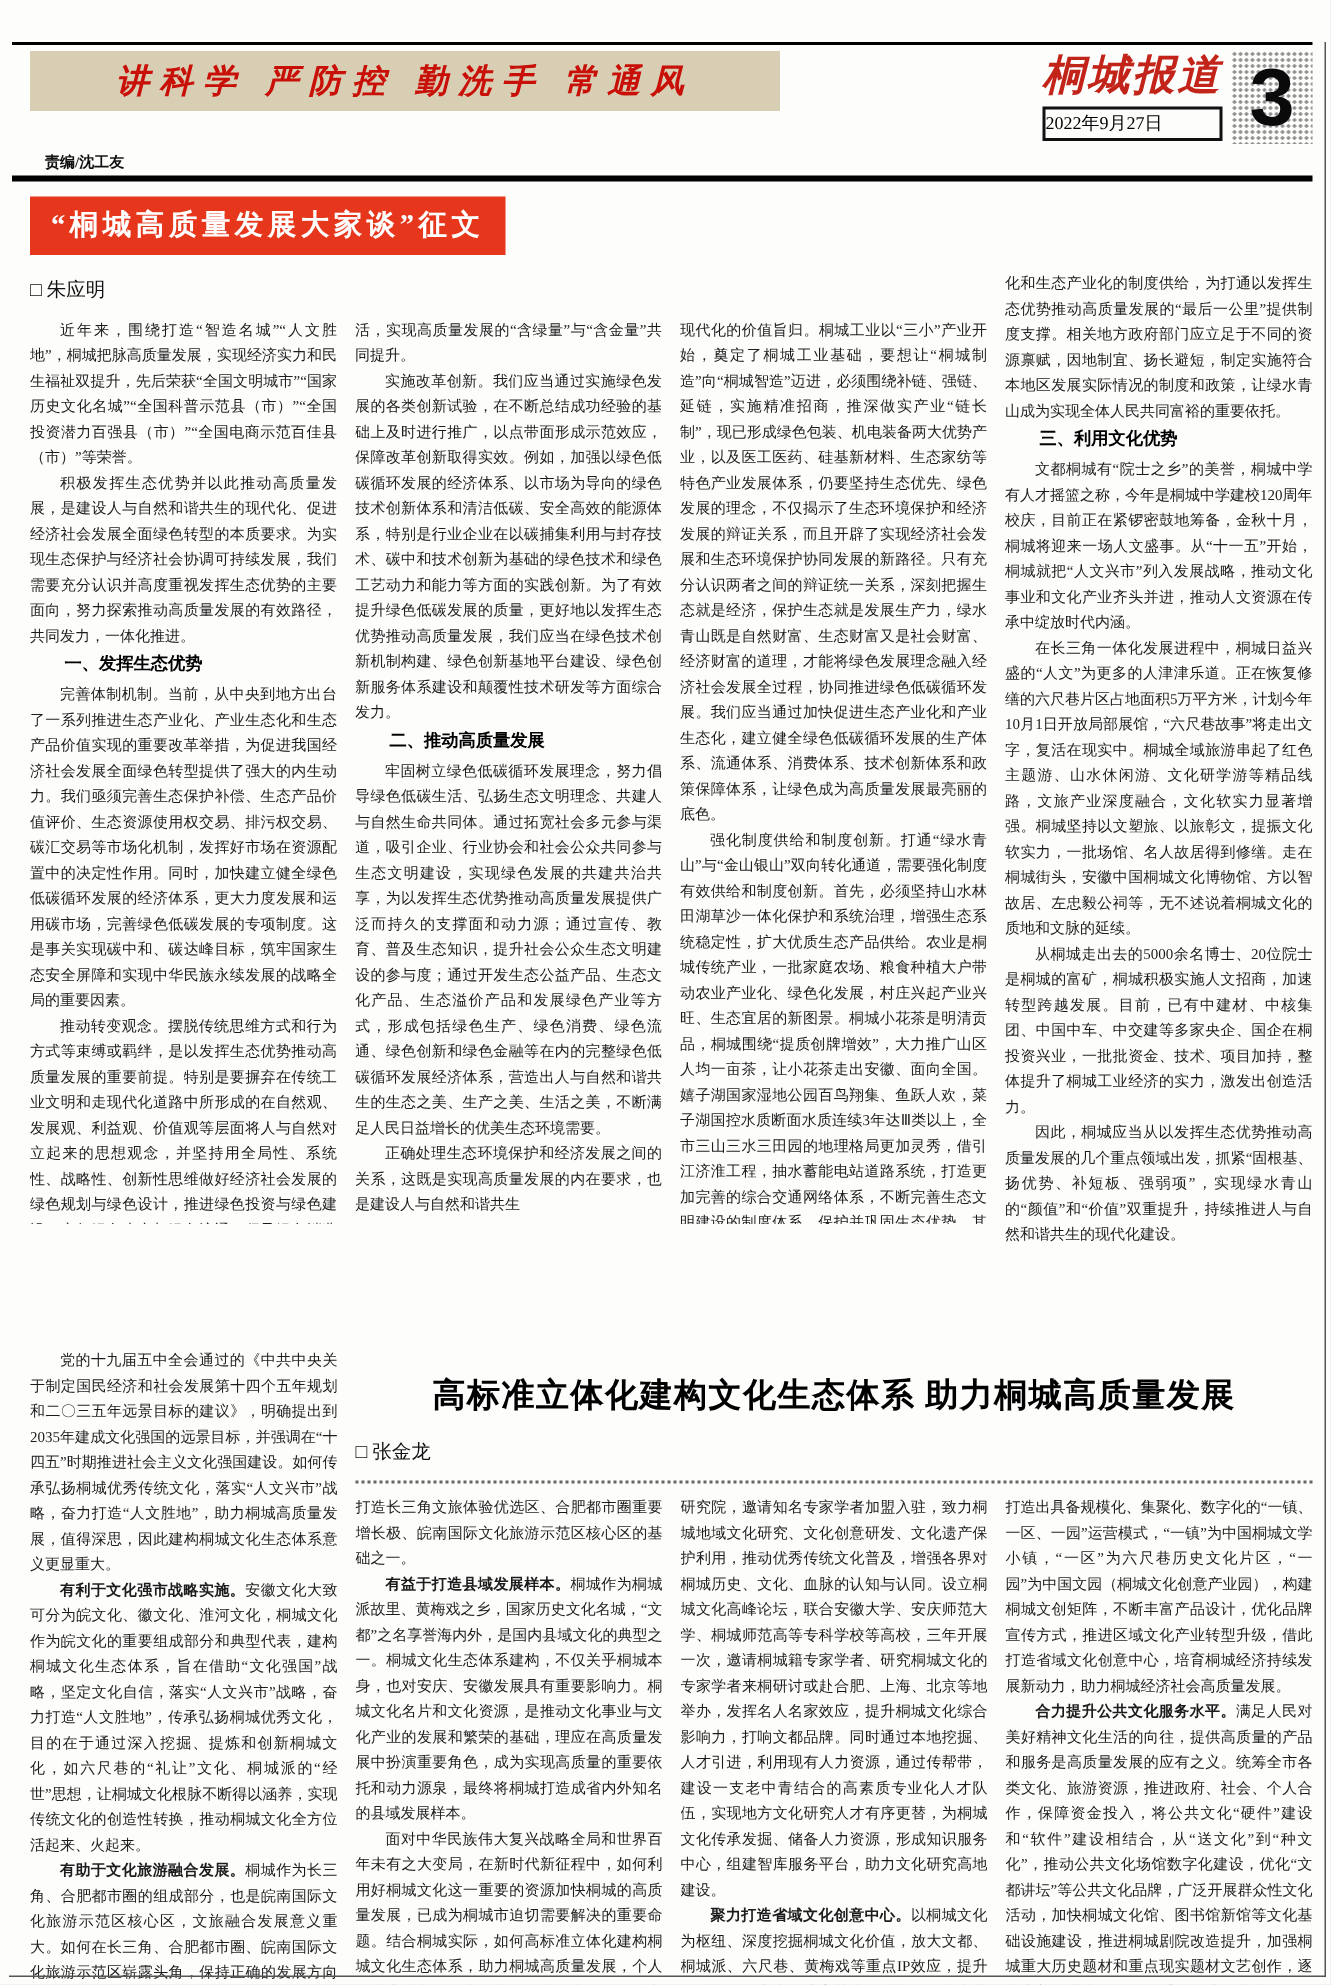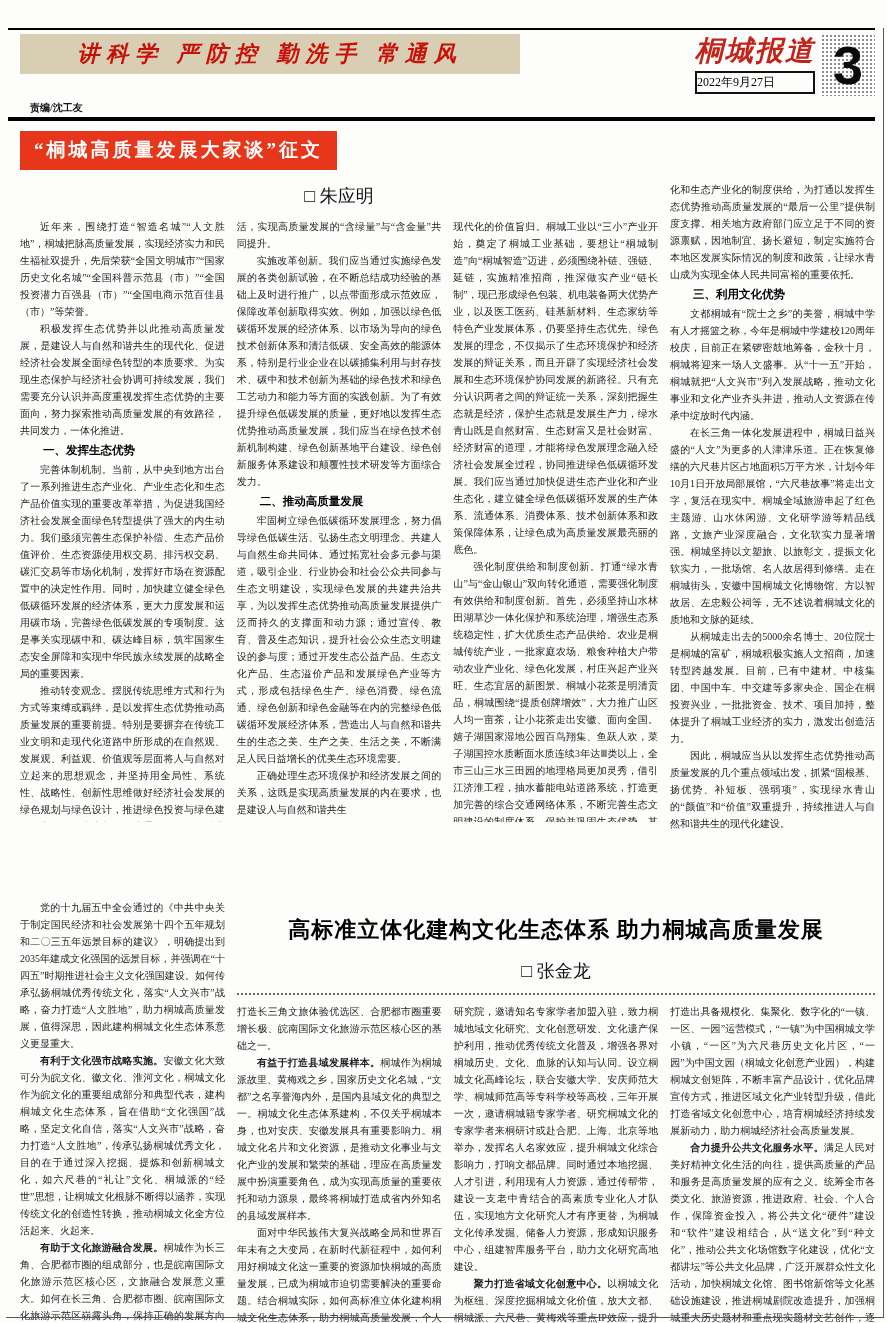--- a/index.html
+++ b/index.html
@@ -26,38 +26,38 @@
             line-height:58px;padding:2px 12px;color:#0a0a0a;}
   .editor{font-size:10px;font-weight:bold;margin:5px 0 2px 10px;color:#111;}
   .thick-rule{height:4px;background:#000;margin-top:2px;margin-left:-12px;}
   
   .a1{display:flex;gap:12px;margin-top:10px;}
   .a1-left{width:638px;}
   .banner{display:inline-block;background:#e6371c;color:#fff;font-size:19px;font-weight:bold;
           padding:6px 14px 7px;letter-spacing:3px;font-family:"Liberation Serif",serif;}
   .a1-title{text-align:center;font-size:38px;font-weight:bold;letter-spacing:13px;
             margin-top:22px;color:#000;white-space:nowrap;}
-  .byline{text-align:center;font-size:18px;margin:14px 0 10px;color:#111;}
+  .byline{font-size:13px;margin:14px 0 10px;color:#111;}
   .cols{display:flex;gap:12px;}
   .col{width:205px;overflow:hidden;text-align:justify;}
   .a1 .cols .col{height:604px;}
   .a1-col4{width:205px;padding-top:50px;height:706px;overflow:hidden;text-align:justify;}
   
   .a2{display:flex;gap:12px;margin-top:12px;}
   .a2-col1{height:452px;}
   .a2-right{width:638px;}
   .a2-title{text-align:center;font-size:22px;font-weight:bold;margin-top:16px;color:#000;
             white-space:nowrap;letter-spacing:1px;}
   .dotted-rule{border-top:2px dotted #666;margin:8px 0 8px;}
   .a2 .cols .col{height:378px;}
   
   .seg{font-size:10px;line-height:17px;}
   .seg.para{text-indent:2em;}
   .seg.cont{text-indent:0;}
-  .seg.heading{font-weight:bold;text-indent:2em;font-family:Liberation Serif, serif;
+  .seg.heading{font-weight:bold;text-indent:2em;font-family:Liberation Mono, monospace;
                font-size:11.5px;line-height:22px;color:#000;}
   .seg b{font-family:"Liberation Sans",sans-serif;font-size:10px;}
 </style>
 </head>
 <body>
 
 <div class="page">
   <div class="inner">
     <div class="top-rule"></div>
 

